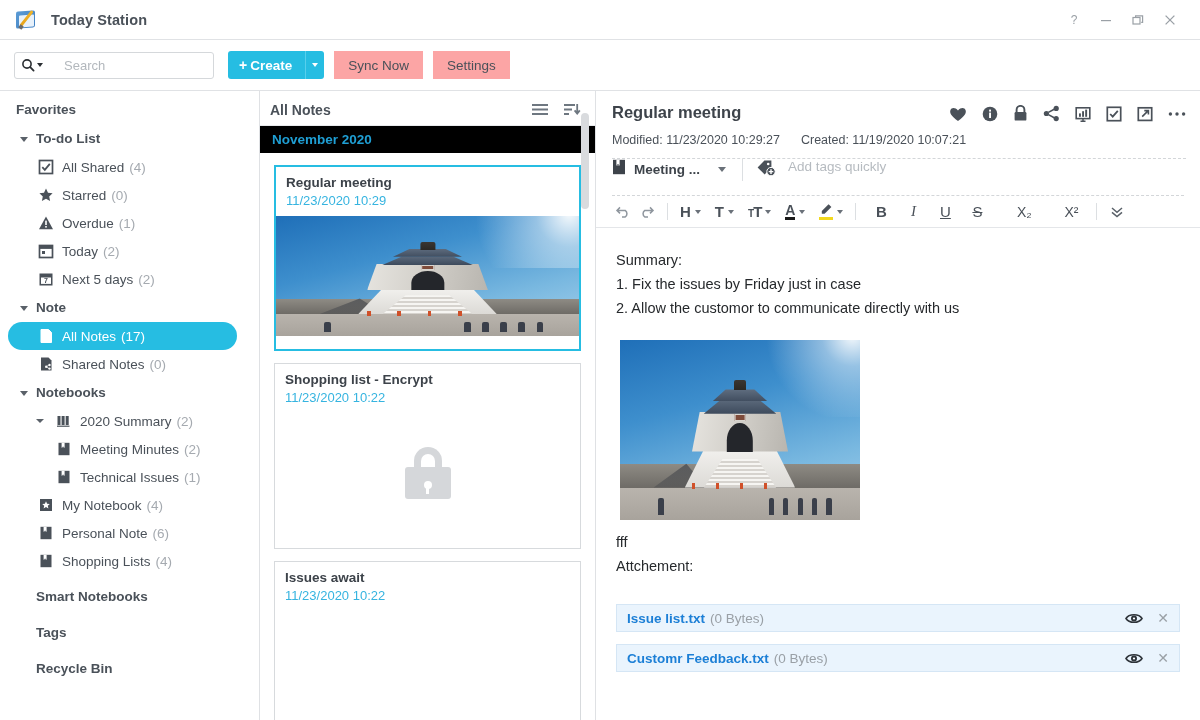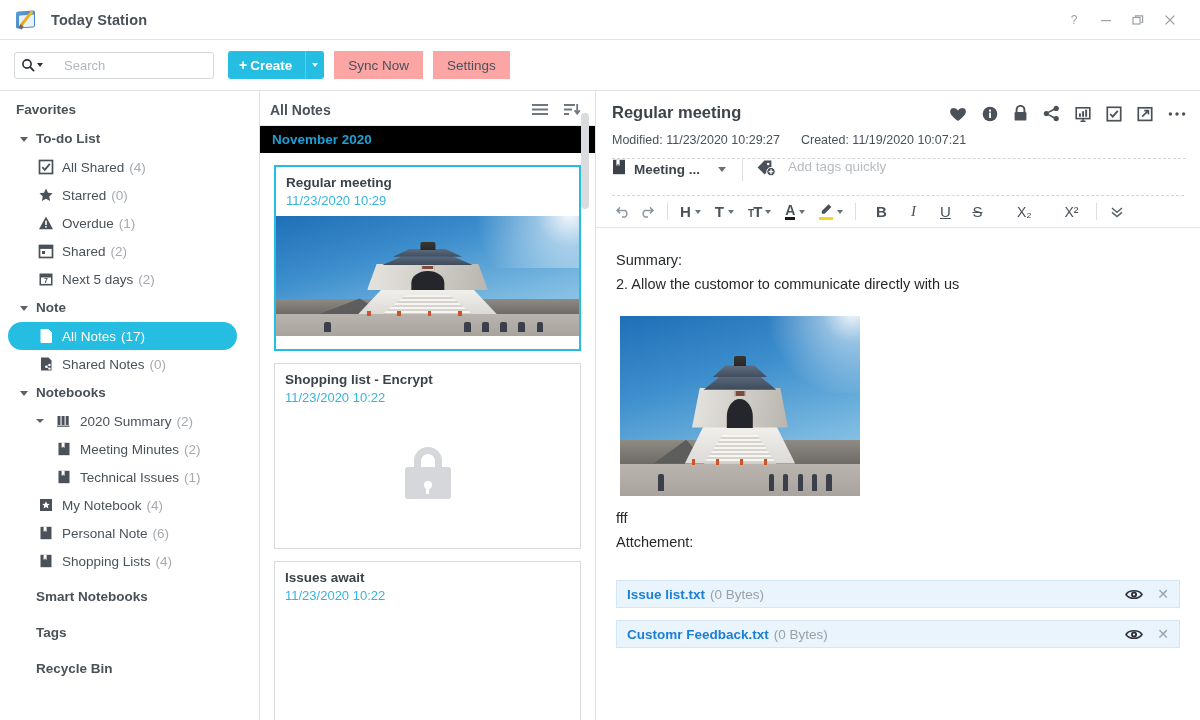--- a/index.html
+++ b/index.html
@@ -424,21 +424,21 @@
       </div>
 
       <div class="nav-item">
         <span class="ico">
           <svg width="16" height="16" viewBox="0 0 16 16">
             <rect x="1.5" y="2.5" width="13" height="12" fill="none" stroke="#4a5159" stroke-width="1.7"></rect>
             <rect x="1.5" y="2.5" width="13" height="3.4" fill="#4a5159"></rect>
             <rect x="4" y="8" width="3" height="3" fill="#4a5159"></rect>
           </svg>
         </span>
-        <span class="label">Shared</span>
+        <span class="label">Today</span>
         <span class="count">(2)</span>
       </div>
 
       <div class="nav-item">
         <span class="ico">
           <svg width="16" height="16" viewBox="0 0 16 16">
             <rect x="1.5" y="2.5" width="13" height="12" fill="#4a5159"></rect>
             <rect x="3" y="6.5" width="10" height="6.4" fill="#fff"></rect>
             <text x="8" y="12" font-size="7" fill="#4a5159" text-anchor="middle" font-family="Liberation Sans" font-weight="bold">7</text>
           </svg>
@@ -792,20 +792,21 @@
         <span class="fbtn">
           <svg width="16" height="14" viewBox="0 0 16 14">
             <path d="M3 3 L8 7.2 L13 3 M3 7.4 L8 11.6 L13 7.4" fill="none" stroke="#5a6169" stroke-width="1.5"></path>
           </svg>
         </span>
       </div>
       <div class="fmt-bottom-line"></div>
 
       <div class="d-content">
         <div class="para">Summary:</div>
+        <div class="para">1. Fix the issues by Friday just in case</div>
         <div class="para">2. Allow the customor to communicate directly with us</div>
 
         <div class="content-img">
           <div class="photo">
             <div class="sky"></div>
               <div class="sunray"></div>
             <div class="wall"></div>
               <div class="ground"></div>
             <div class="shadowL"></div>
             <div class="base"></div>

